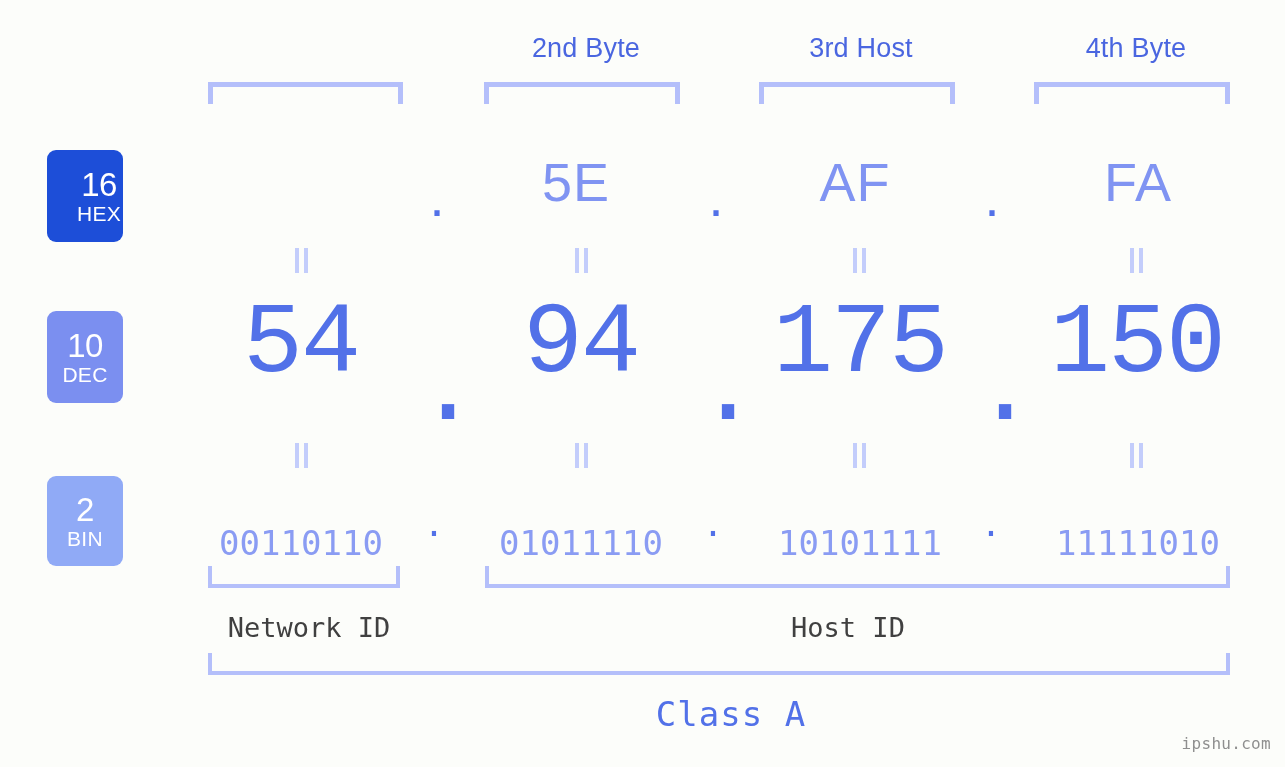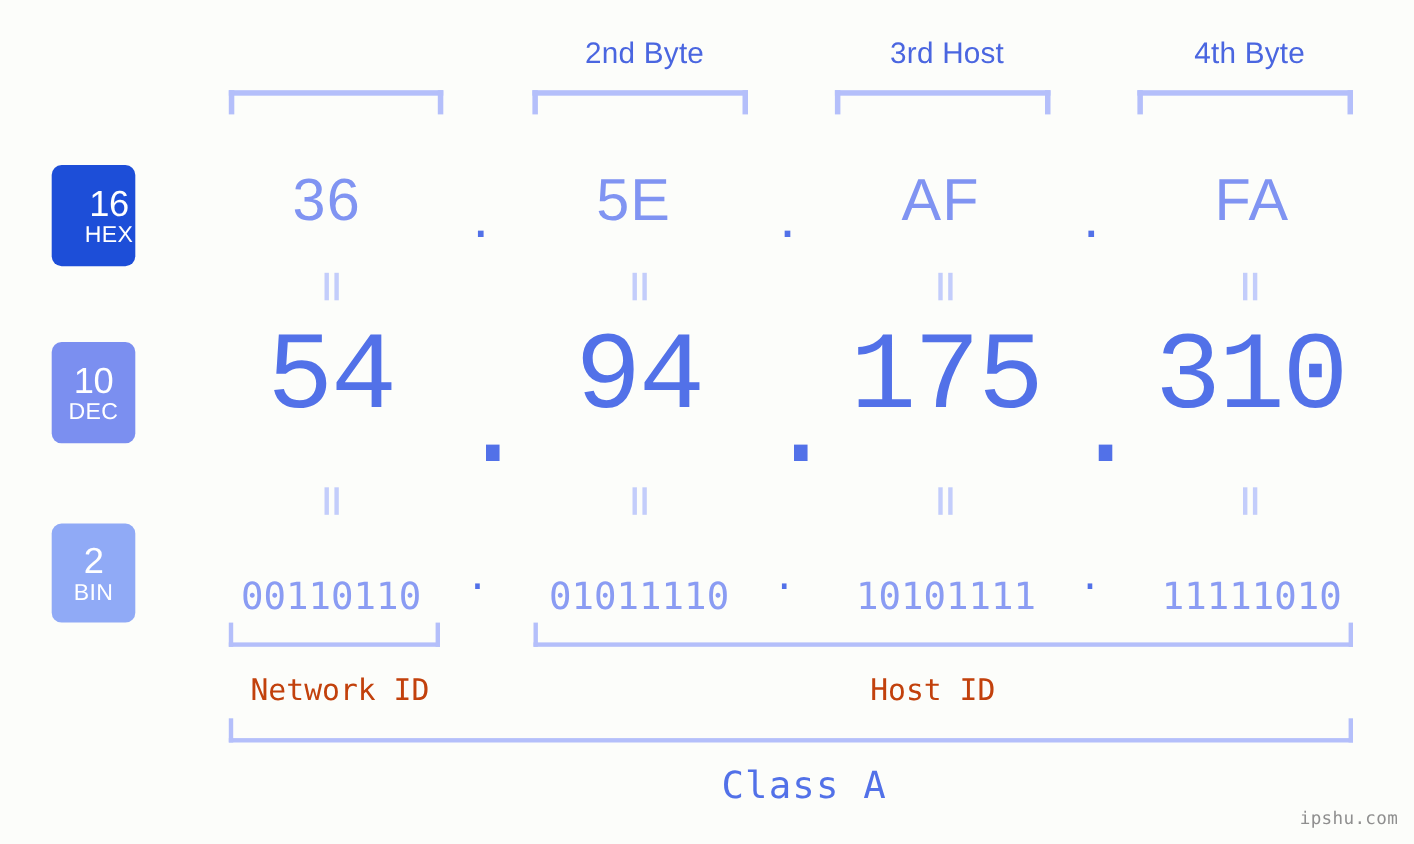--- a/index.html
+++ b/index.html
@@ -164,21 +164,21 @@
     width: 4px;
     height: 25px;
     background: #c3cdfb;
   }
 
   
   .id-label {
     position: absolute;
     text-align: center;
     font-size: 27px;
-    color: #c2410c;
+    color: #404040;
     font-family: "DejaVu Sans Mono", monospace;
     white-space: nowrap;
   }
 
   .class-label {
     position: absolute;
     text-align: center;
     font-size: 34px;
     color: #5271e8;
     font-family: "DejaVu Sans Mono", monospace;
@@ -217,21 +217,20 @@
   </div>
   <div class="badge" id="badge-dec">
     <span class="num">10</span>
     <span class="abbr">DEC</span>
   </div>
   <div class="badge" id="badge-bin">
     <span class="num">2</span>
     <span class="abbr">BIN</span>
   </div>
 
-  <div class="val-cell hex-val" style="left:187px;">36</div>
   <div class="hex-dot" style="left:424px;">.</div>
   <div class="val-cell hex-val" style="left:466px;">5E</div>
   <div class="hex-dot" style="left:703px;">.</div>
   <div class="val-cell hex-val" style="left:745px;">AF</div>
   <div class="hex-dot" style="left:979px;">.</div>
   <div class="val-cell hex-val" style="left:1028px;">FA</div>
 
   <div class="eq" style="left:288px; top:247px;">
       <i></i>
       <i></i>
@@ -248,21 +247,21 @@
       <i></i>
       <i></i>
     </div>
 
   <div class="val-cell dec-val" style="left:186px;">54</div>
   <div class="dec-dot" style="left:418px;">.</div>
   <div class="val-cell dec-val" style="left:466px;">94</div>
   <div class="dec-dot" style="left:698px;">.</div>
   <div class="val-cell dec-val" style="left:745px;">175</div>
   <div class="dec-dot" style="left:975px;">.</div>
-  <div class="val-cell dec-val" style="left:1022px;">310</div>
+  <div class="val-cell dec-val" style="left:1022px;">150</div>
 
   <div class="eq" style="left:288px; top:442px;">
       <i></i>
       <i></i>
     </div>
   <div class="eq" style="left:568px; top:442px;">
       <i></i>
       <i></i>
     </div>
   <div class="eq" style="left:846px; top:442px;">

